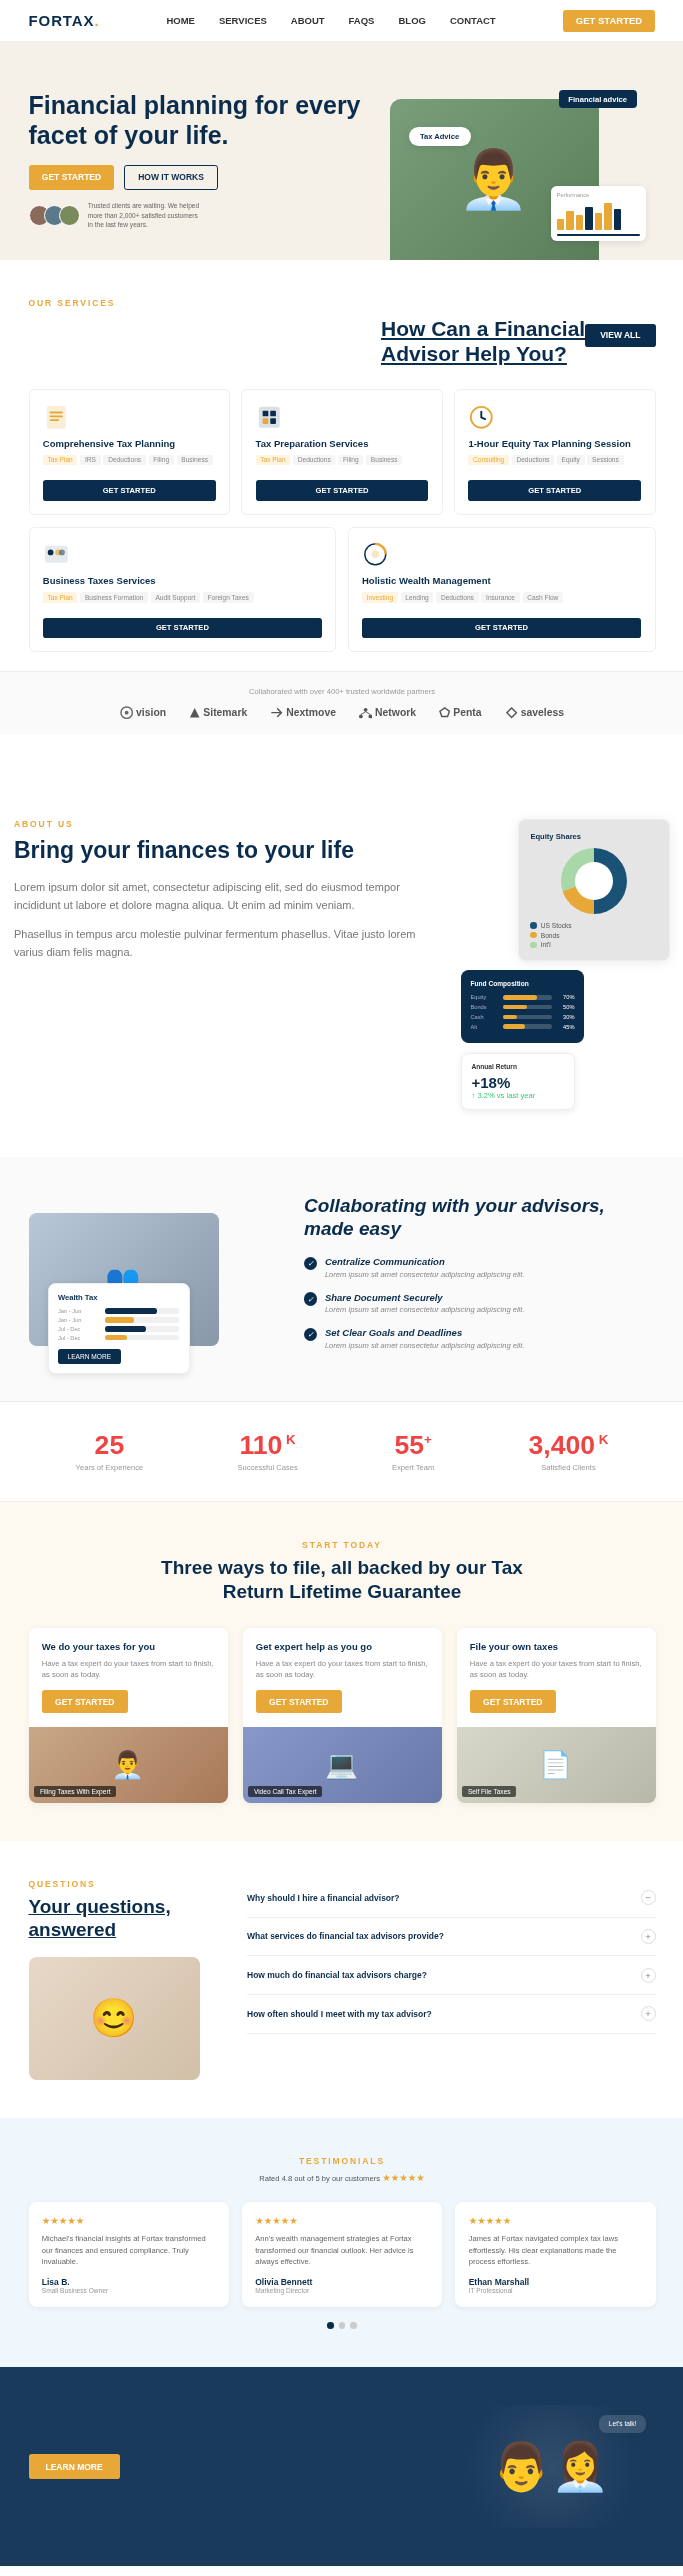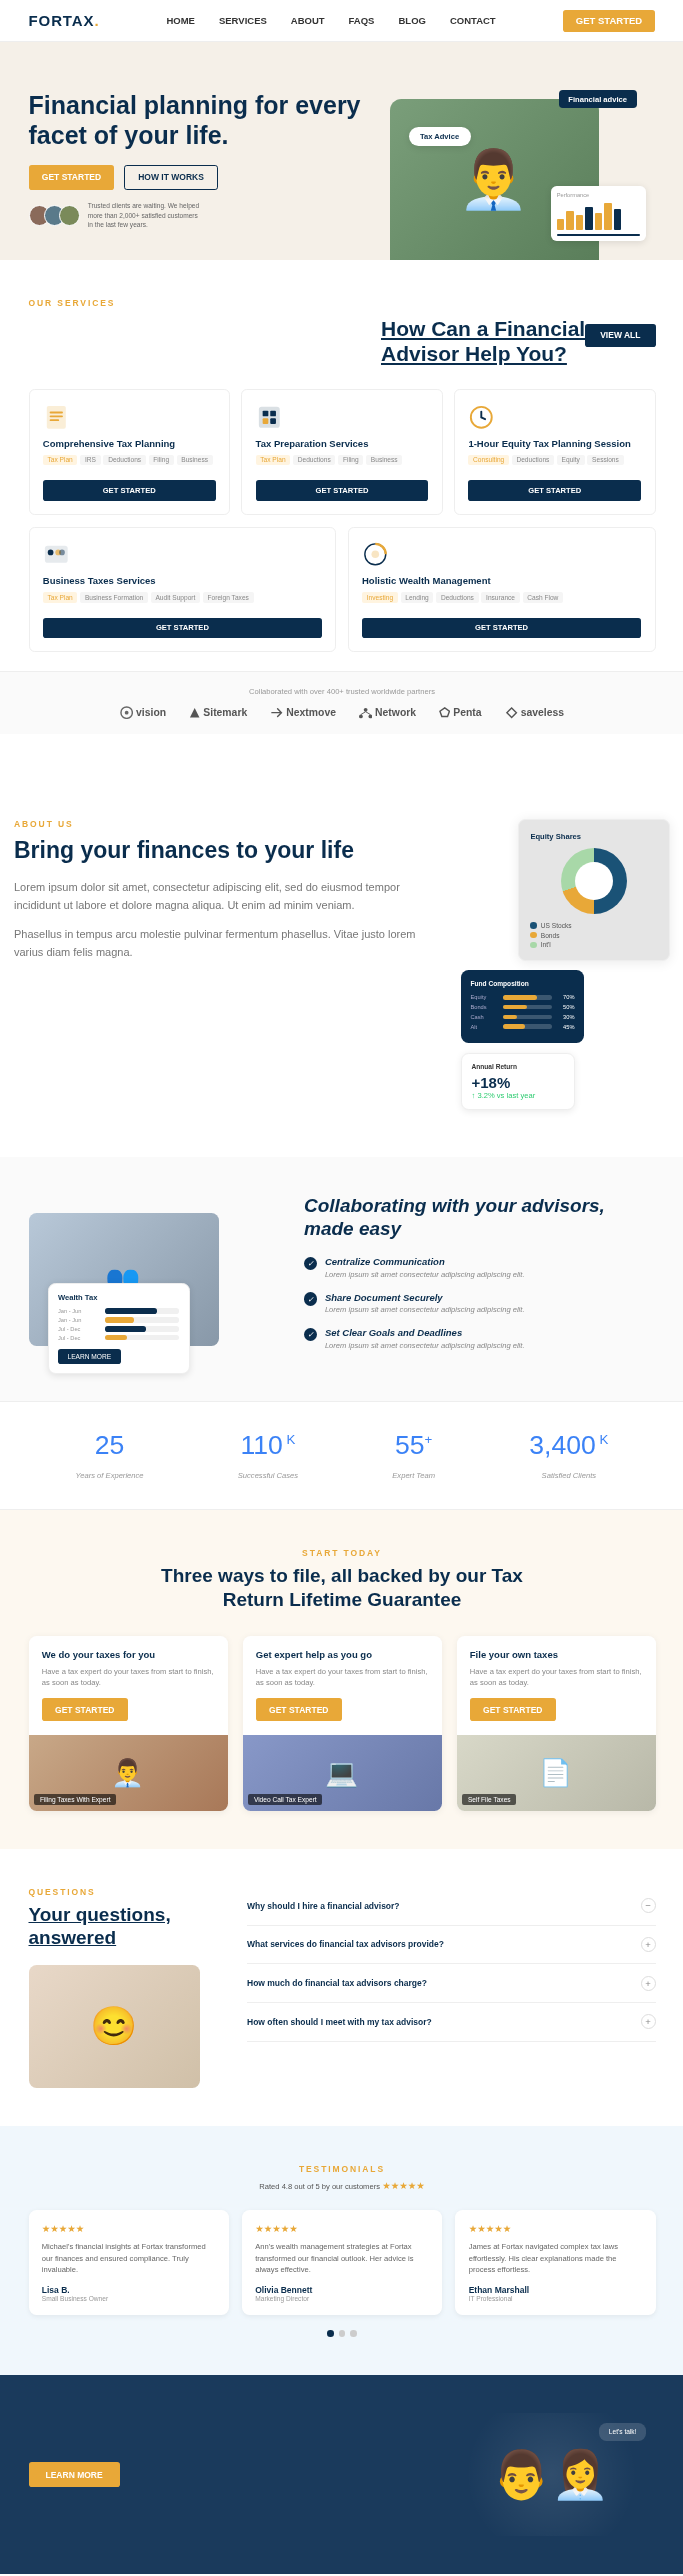--- a/index.html
+++ b/index.html
@@ -96,23 +96,23 @@
     .collab-right h2 { font-size: 19px; color: #0a2d4d; font-weight: 700; margin-bottom: 15px; line-height: 1.2; }
     .collab-feature { display: flex; align-items: flex-start; gap: 7.6px; margin-bottom: 11.4px; }
     .check-icon { width: 13.3px; height: 13.3px; background: #0a2d4d; border-radius: 50%; display: flex; align-items: center; justify-content: center; flex-shrink: 0; margin-top: 0.9px; }
     .check-icon span { color: #fff; font-size: 7.6px; }
     .collab-feature-text h5 { font-size: 9.5px; color: #0a2d4d; font-weight: 700; margin-bottom: 1.9px; }
     .collab-feature-text p { font-size: 7.6px; color: #888; line-height: 1.5; }
 
     
     .stats-section { padding: 28.5px 28.5px; background: #fff; display: flex; justify-content: space-around; border-top: 0.9px solid #eee; border-bottom: 0.9px solid #eee; }
     .stat-item { text-align: center; }
-    .stat-value { font-size: 26.6px; color: #3b82f6; font-weight: 400; }
+    .stat-value { font-size: 26.6px; color: #ef4444; font-weight: 700; }
     .stat-value sup { font-size: 13.3px; }
-    .stat-label { font-size: 7.6px; color: #999; margin-top: 10px; font-style: italic; }
+    .stat-label { font-size: 7.6px; color: #999; margin-top: 2px; }
 
     
     .three-ways { padding: 38px 28.5px; background: #fdf8f0; }
     .three-ways-label { font-size: 8.5px; color: #e8a838; font-weight: 600; letter-spacing: 1.9px; text-transform: uppercase; text-align: center; margin-bottom: 5.7px; }
     .three-ways h2 { font-size: 19px; color: #0a2d4d; font-weight: 700; text-align: center; margin-bottom: 23px; line-height: 1.3; max-width: 380px; margin-left: auto; margin-right: auto; }
     .ways-grid { display: grid; grid-template-columns: 1fr 1fr 1fr; gap: 15px; }
     .way-card { background: #fff; border-radius: 7.6px; overflow: hidden; box-shadow: 0 1.9px 7.6px rgba(0,0,0,0.06); }
     .way-card-body { padding: 13.3px; }
     .way-card-body h4 { font-size: 9.5px; color: #0a2d4d; font-weight: 700; margin-bottom: 5.7px; }
     .way-card-body p { font-size: 7.6px; color: #888; line-height: 1.5; margin-bottom: 9.5px; }

